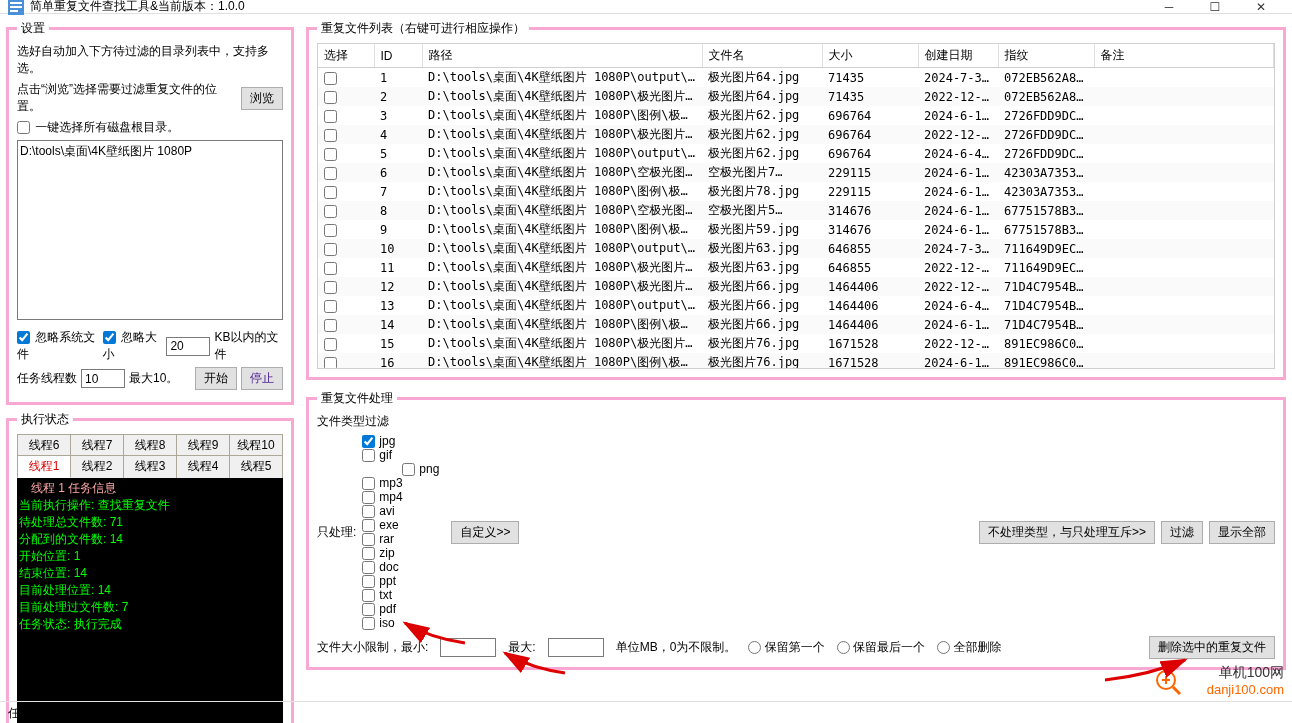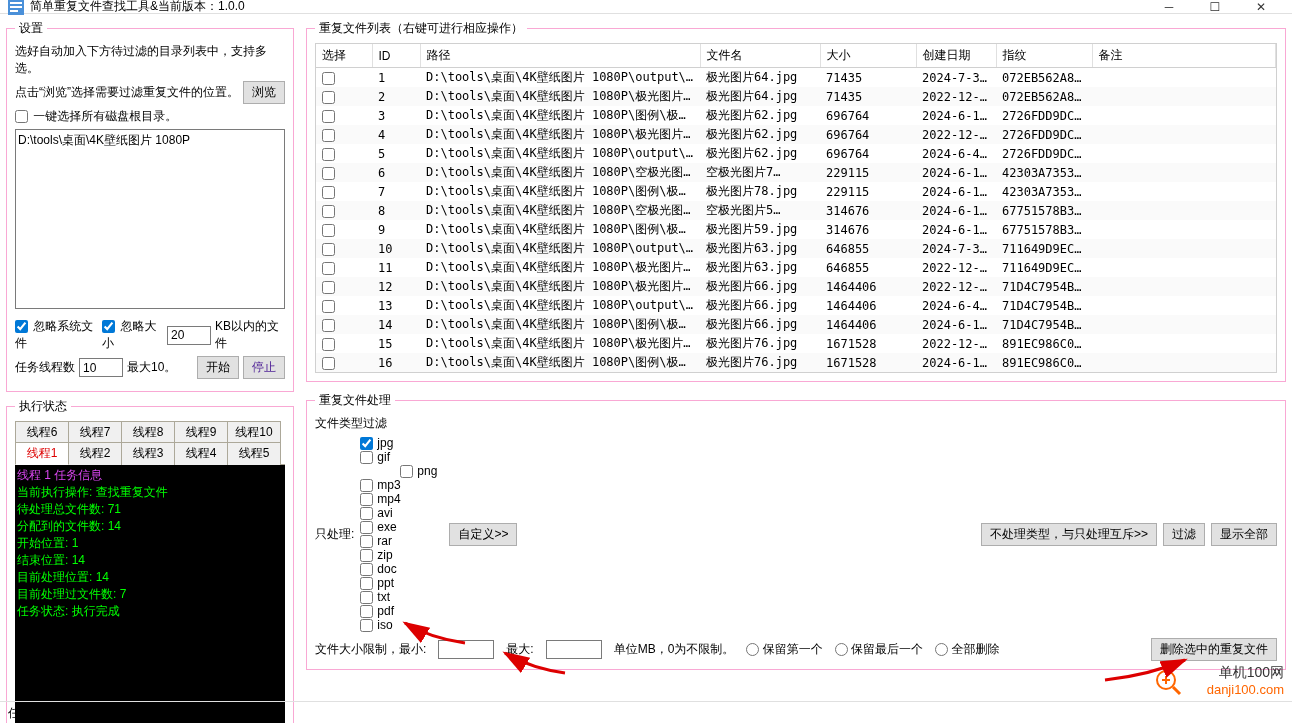--- a/index.html
+++ b/index.html
@@ -7,37 +7,37 @@
 
 .titlebar { height: 14px; display: flex; align-items: center; padding: 0 8px; border-bottom: 1px solid #e0e0e0; }
 .titlebar-icon { width: 16px; height: 16px; margin-right: 6px; }
 .titlebar-title { flex: 1; }
 .win-btn { width: 46px; height: 30px; display: flex; align-items: center; justify-content: center; color: #333; }
 
 .main { display: flex; height: 668px; }
 .left-panel { width: 300px; padding: 6px; }
 .right-panel { flex: 1; padding: 6px; display: flex; flex-direction: column; }
 
-fieldset { border: 1px solid #f9a8d4; padding: 6px 8px 8px 8px; margin-bottom: 6px; }
+fieldset { border: 3px solid #f9a8d4; padding: 6px 8px 8px 8px; margin-bottom: 6px; }
 legend { padding: 0 4px; }
 
 .row { display: flex; align-items: center; margin-bottom: 4px; gap: 4px; }
 .btn { border: 1px solid #adadad; background: #e1e1e1; padding: 2px 8px; cursor: pointer; }
 .btn:disabled { color: #4c1d95; }
 input[type="text"], input[type="number"] { border: 1px solid #7a7a7a; padding: 1px 3px; height: 19px; }
 input[type="checkbox"] { margin-right: 2px; vertical-align: middle; accent-color: #0078d7; }
 textarea { border: 1px solid #7a7a7a; font-family: inherit; font-size: 12px; resize: none; padding: 2px; }
 
 .paths-box { width: 100%; height: 180px; }
 
 .thread-tabs { display: flex; flex-wrap: wrap; border-bottom: 1px solid #aca899; }
 .thread-tab { border: 1px solid #aca899; border-bottom: none; padding: 2px 0; width: 54px; text-align: center; background: #f0f0f0; cursor: pointer; margin-right: -1px; margin-bottom: -1px; }
 .thread-tab.active { background: #fff; color: #d00; border-bottom: 1px solid #fff; position: relative; z-index: 1; }
 .console { background: #000; color: #0f0; font-family: SimSun, monospace; font-size: 12px; padding: 2px; height: 268px; white-space: pre; overflow: hidden; }
-.console .orange { color: #d946ef; }
+.console .orange { color: #fca5a5; margin-left: 12px; }
 
 .file-list-fs { flex: 1; display: flex; min-height: 0; }
 .table-wrap { flex: 1; overflow: auto; border: 1px solid #d0d0d0; }
 table { border-collapse: collapse; width: 100%; table-layout: fixed; }
 th { background: #fff; border-right: 1px solid #e0e0e0; border-bottom: 1px solid #d0d0d0; text-align: left; padding: 3px 6px; font-weight: normal; position: sticky; top: 0; }
 td { padding: 1px 6px; white-space: nowrap; overflow: hidden; text-overflow: ellipsis; font-family: SimSun, monospace; }
 tr:nth-child(even) td { background: #fafafa; }
 td.chk { text-align: left; }
 col.c-chk { width: 56px; }
 col.c-id { width: 48px; }

